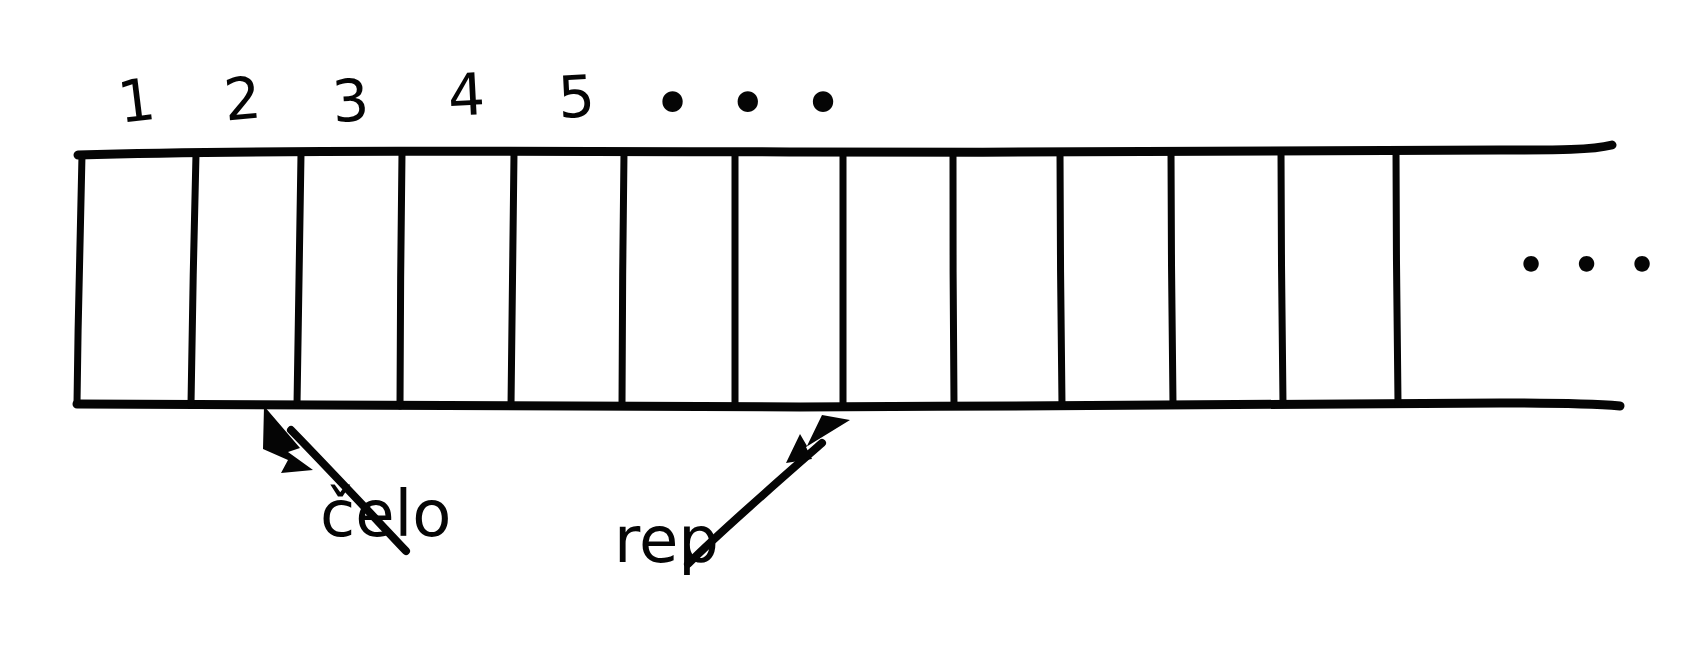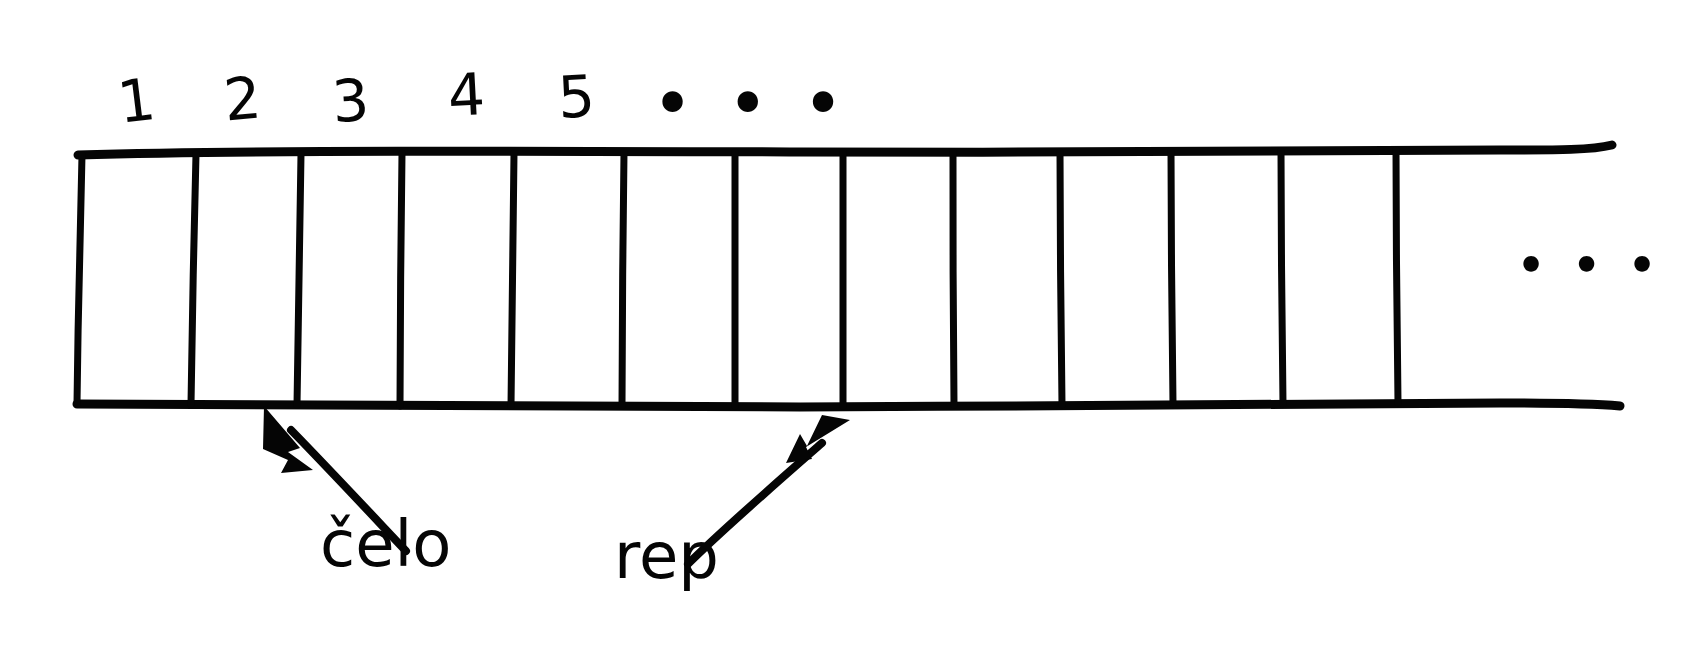--- a/index.html
+++ b/index.html
@@ -98,16 +98,16 @@
   <div class="hand-text idx" style="left:118px; top:72px; transform: rotate(-7deg);">1</div>
   <div class="hand-text idx" style="left:224px; top:70px; transform: rotate(-5deg);">2</div>
   <div class="hand-text idx" style="left:332px; top:72px; transform: rotate(-4deg);">3</div>
   <div class="hand-text idx" style="left:448px; top:66px; transform: rotate(-3deg);">4</div>
   <div class="hand-text idx" style="left:558px; top:68px; transform: rotate(-3deg);">5</div>
 
   <div class="hand-text dots-head" style="left:654px; top:75px;">• • •</div>
 
   <div class="hand-text dots-tail" style="left:1517px; top:243px;">• • •</div>
 
-  <div class="hand-text caption" style="left:320px; top:512px;text-align:center;">čelo</div>
-  <div class="hand-text caption" style="left:614px; top:524px;">rep</div>
+  <div class="hand-text caption" style="left:320px; top:482px;text-align:center;">čelo</div>
+  <div class="hand-text caption" style="left:614px; top:508px;">rep</div>
 
 </div>
 
 </body></html>

